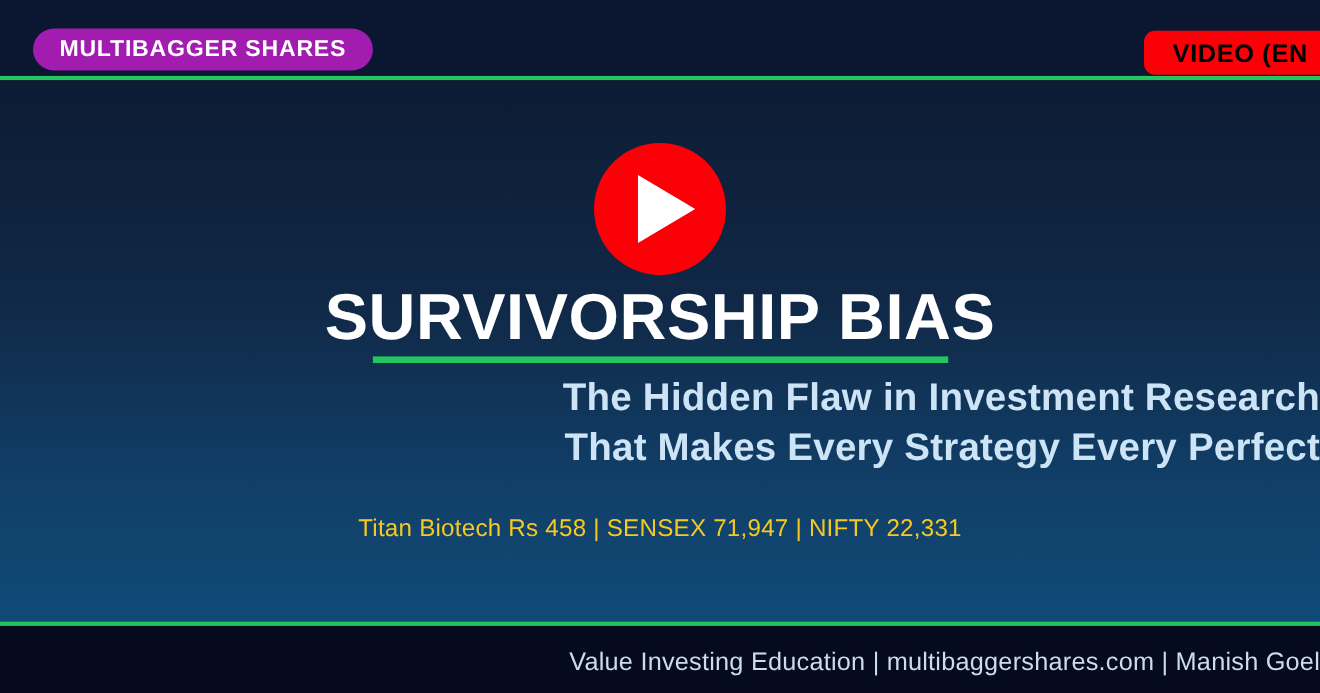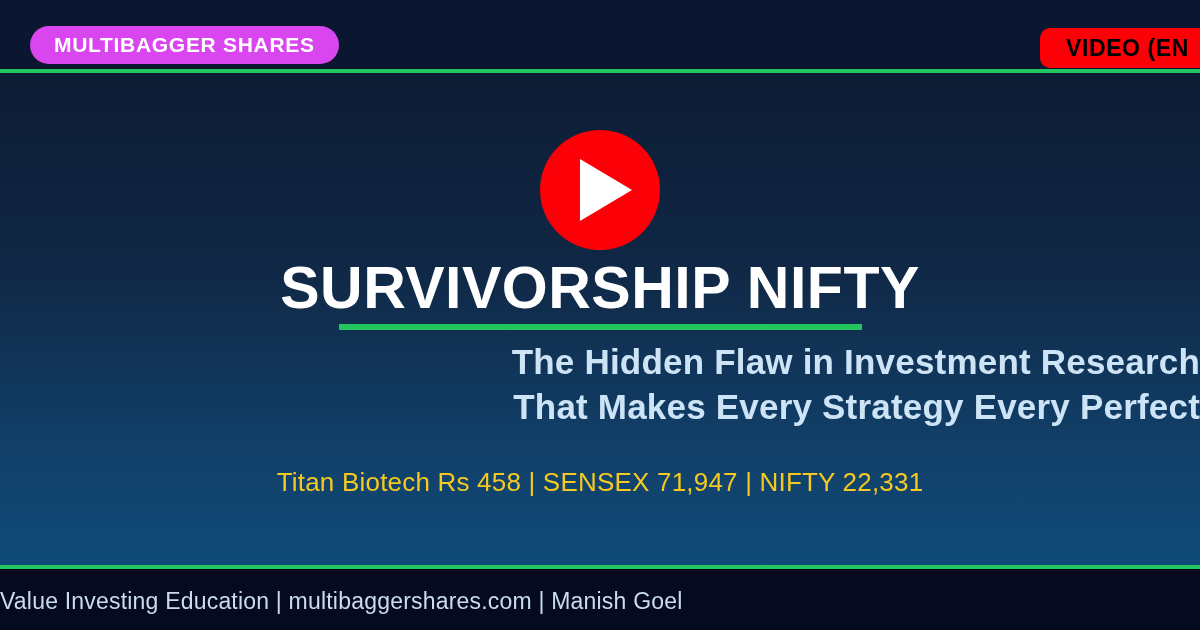--- a/index.html
+++ b/index.html
@@ -26,21 +26,21 @@
     background: #0b1630;
     border-bottom: 4px solid #22c55e;
     box-sizing: border-box;
   }
   .badge-green {
     position: absolute;
     left: 30px;
     top: 26px;
     height: 38px;
     padding: 0 24px;
-    background: #d946ef;
+    background: #a21caf;
     border-radius: 19px;
     display: flex;
     align-items: center;
     justify-content: center;
   }
   .badge-green span {
     color: #ffffff;
     font-size: 21px;
     font-weight: bold;
     letter-spacing: 0.7px;
@@ -141,37 +141,37 @@
   .subtitle-line { display: block; white-space: nowrap; }
 
   
   .stats {
     position: absolute;
     left: 0;
     top: 394px;
     width: 1200px;
     text-align: center;
     color: #f6c921;
-    font-size: 26px;
+    font-size: 22px;
     font-weight: normal;
     letter-spacing: 0.2px;
     white-space: nowrap;
   }
 
   
   .footer {
     position: absolute;
     left: 0;
     top: 573px;
     width: 1200px;
     height: 57px;
     background: #050a1e;
     display: flex;
     align-items: center;
-    justify-content: flex-start;
+    justify-content: flex-end;
   }
   .footer span {
     color: #ccdcf0;
     font-size: 23px;
     letter-spacing: 0.2px;
     white-space: nowrap;
   }
 </style>
 </head>
 <body>
@@ -186,21 +186,21 @@
       <span>VIDEO (EN</span>
     </div>
   </div>
 
   <div class="stage">
 
     <div class="play-btn">
       <div class="play-tri"></div>
     </div>
 
-    <div class="title">SURVIVORSHIP NIFTY</div>
+    <div class="title">SURVIVORSHIP BIAS</div>
     <div class="title-rule"></div>
 
     <div class="subtitle">
       <span class="subtitle-line">The Hidden Flaw in Investment Research</span>
       <span class="subtitle-line">That Makes Every Strategy Every Perfect</span>
     </div>
 
     <div class="stats">Titan Biotech Rs 458 | SENSEX 71,947 | NIFTY 22,331</div>
   </div>
 

